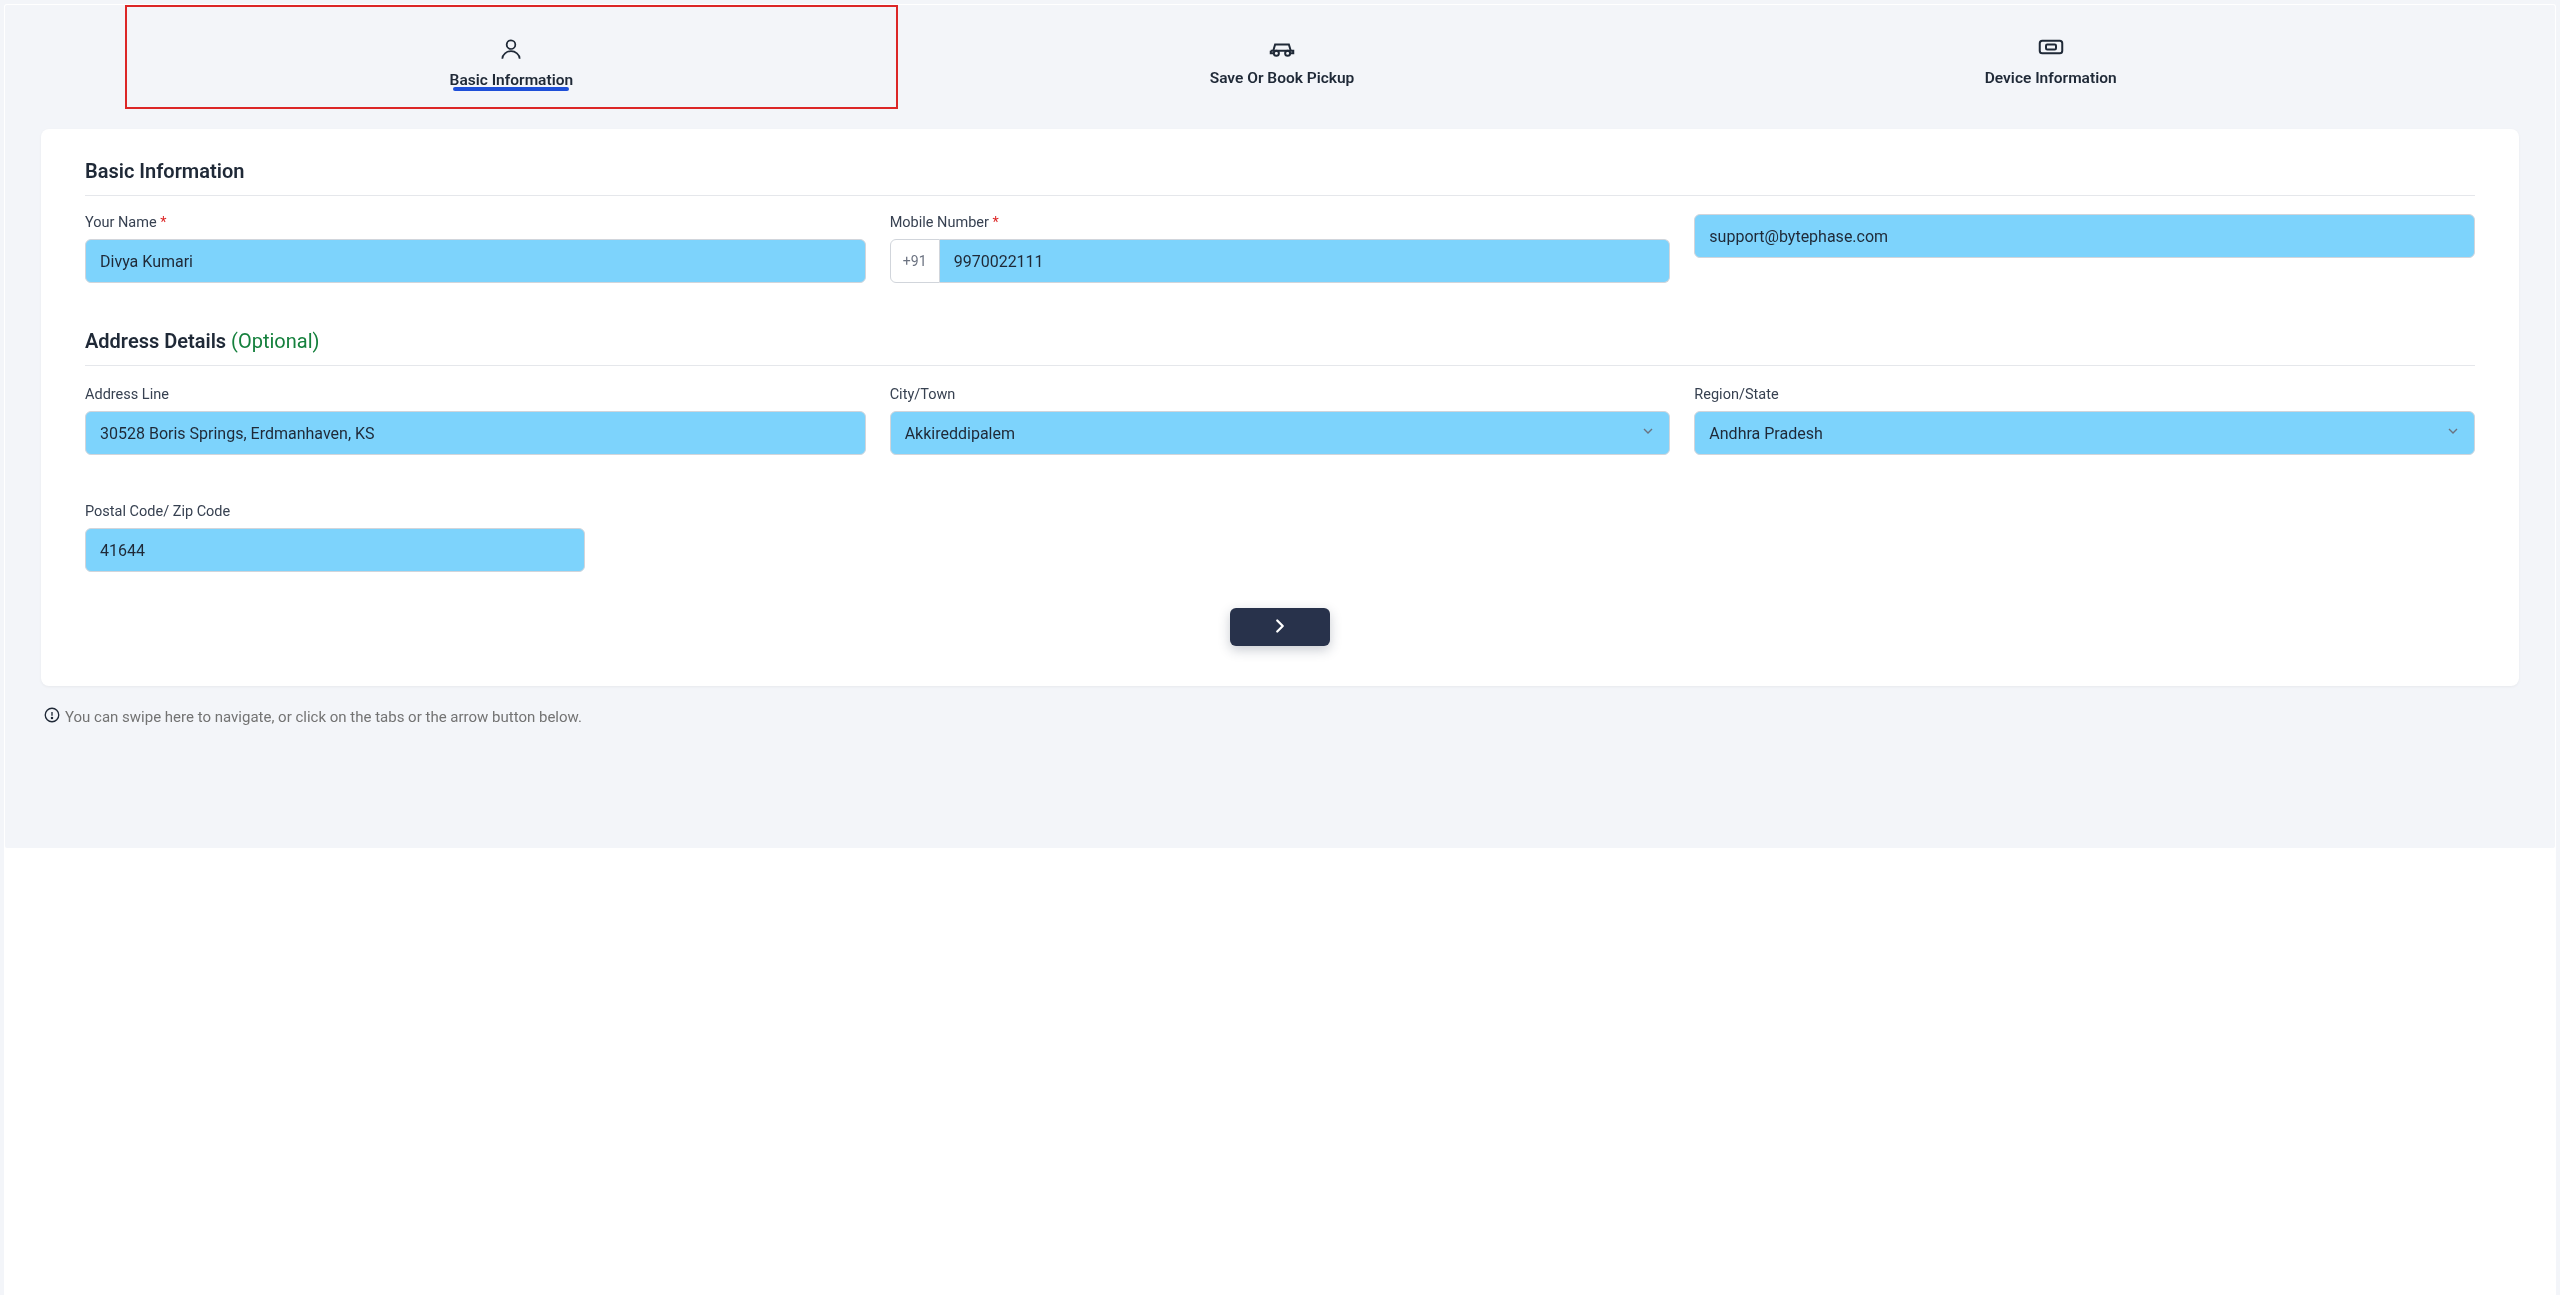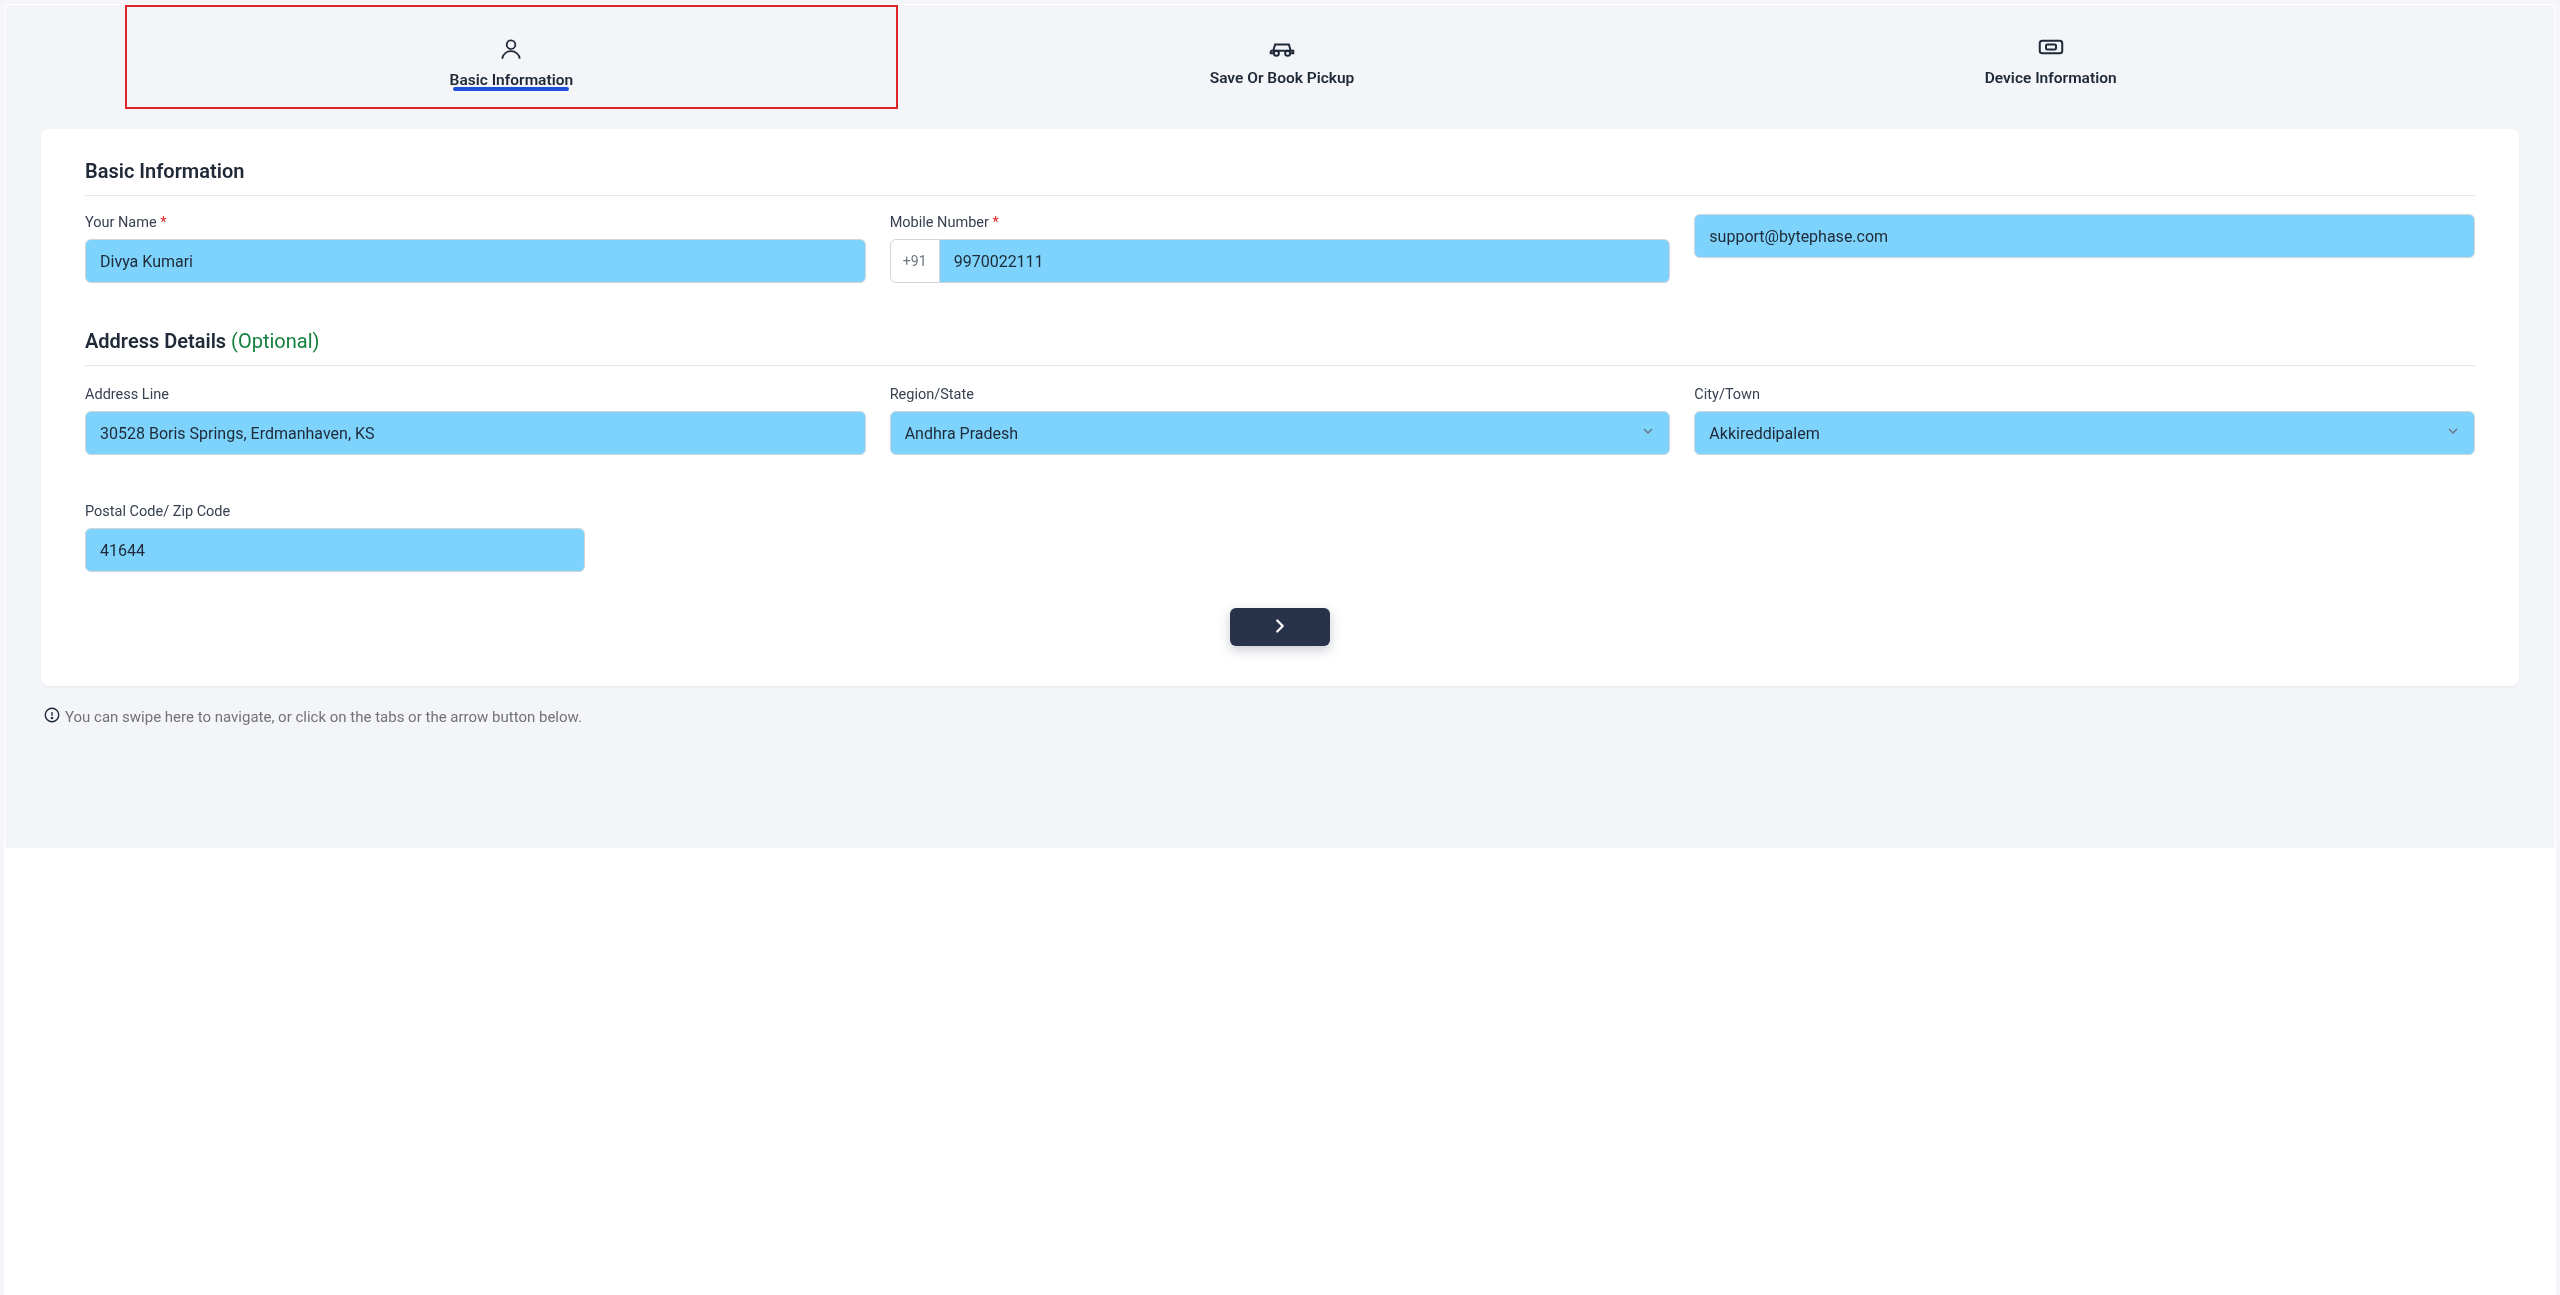--- a/index.html
+++ b/index.html
@@ -246,34 +246,34 @@
         <div class="section-title">
           <span>Address Details </span><span class="optional">(Optional)</span>
         </div>
 
         <div class="form-row address-row">
           <div class="form-group">
             <label class="form-label">Address Line</label>
             <input class="input" type="text" value="30528 Boris Springs, Erdmanhaven, KS" style="">
           </div>
           <div class="form-group">
-            <label class="form-label">Region/State</label>
+            <label class="form-label">City/Town</label>
             <div class="select-wrap">
-              <input class="input" type="text" readonly="" value="Andhra Pradesh" style="">
+              <input class="input" type="text" readonly="" value="Akkireddipalem" style="">
               <span class="select-chevron">
                 <svg width="16" height="16" viewBox="0 0 24 24" fill="none" stroke="currentColor" stroke-width="2">
                     <polyline points="6 9 12 15 18 9"></polyline>
                   </svg>
               </span>
             </div>
           </div>
           <div class="form-group">
-            <label class="form-label">City/Town</label>
+            <label class="form-label">Region/State</label>
             <div class="select-wrap">
-              <input class="input" type="text" readonly="" value="Akkireddipalem" style="">
+              <input class="input" type="text" readonly="" value="Andhra Pradesh" style="">
               <span class="select-chevron">
                 <svg width="16" height="16" viewBox="0 0 24 24" fill="none" stroke="currentColor" stroke-width="2">
                     <polyline points="6 9 12 15 18 9"></polyline>
                   </svg>
               </span>
             </div>
           </div>
         </div>
 
         <div class="form-row" style="margin-top: 14px;">

